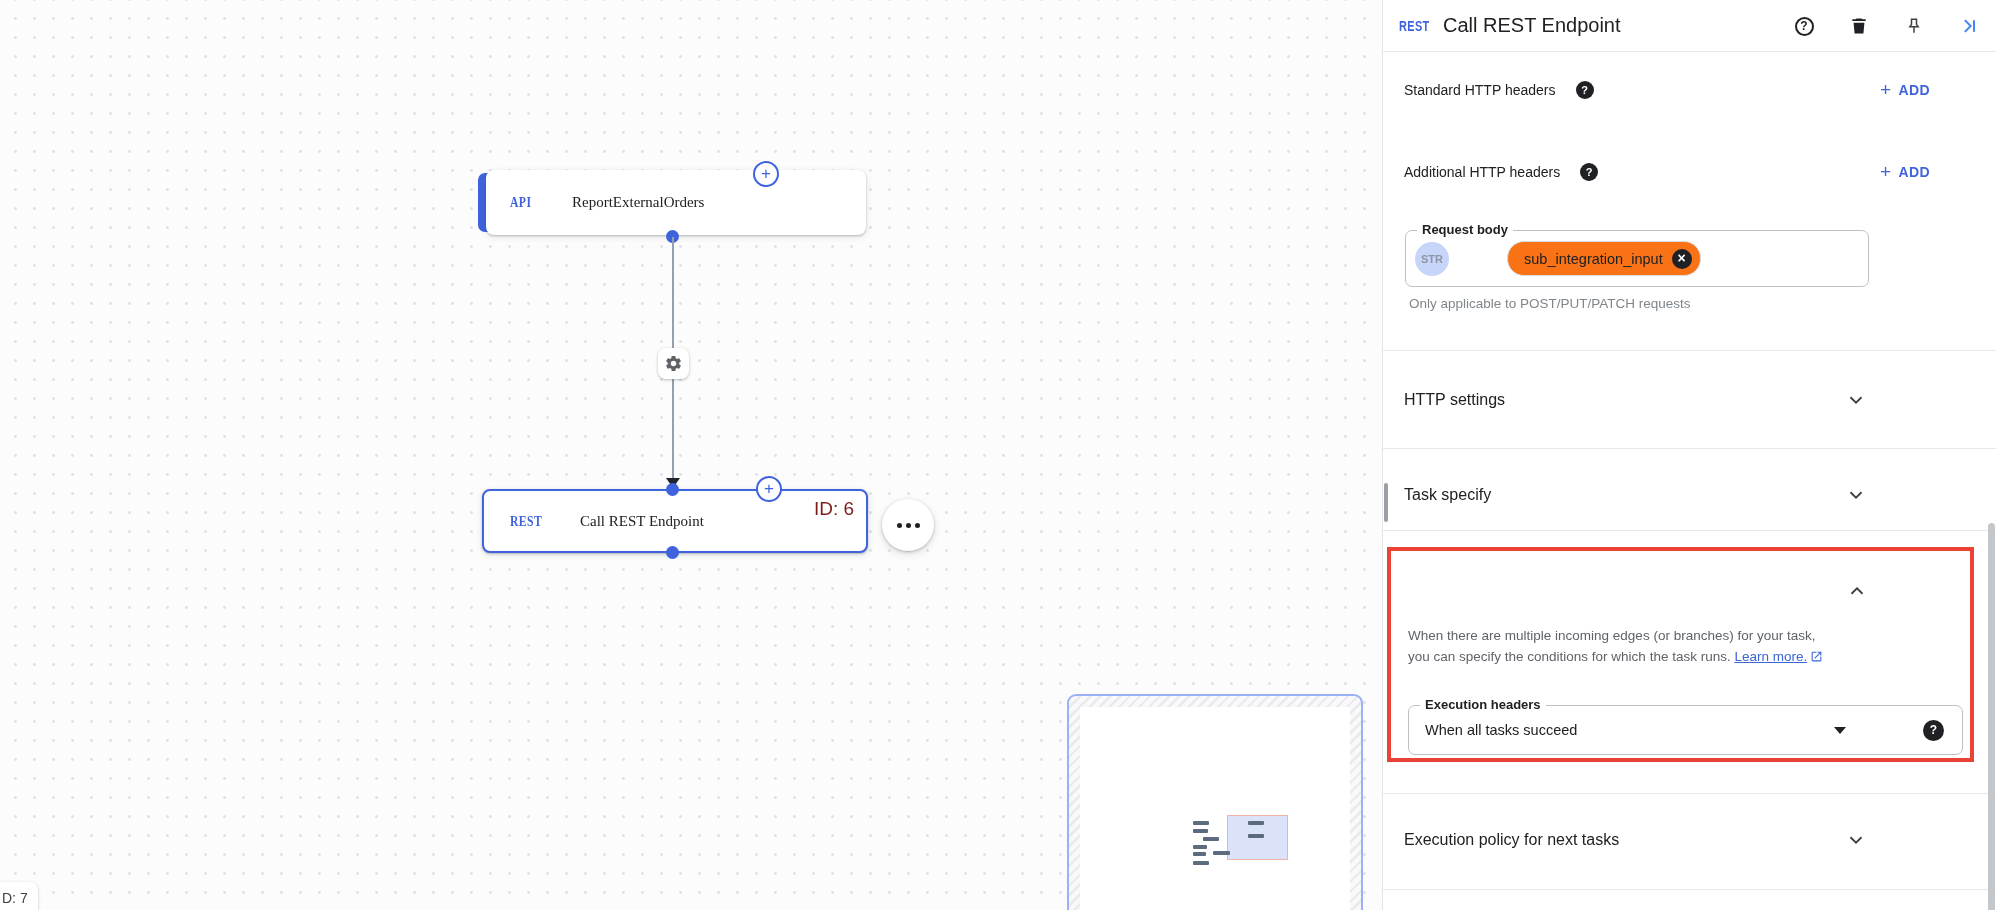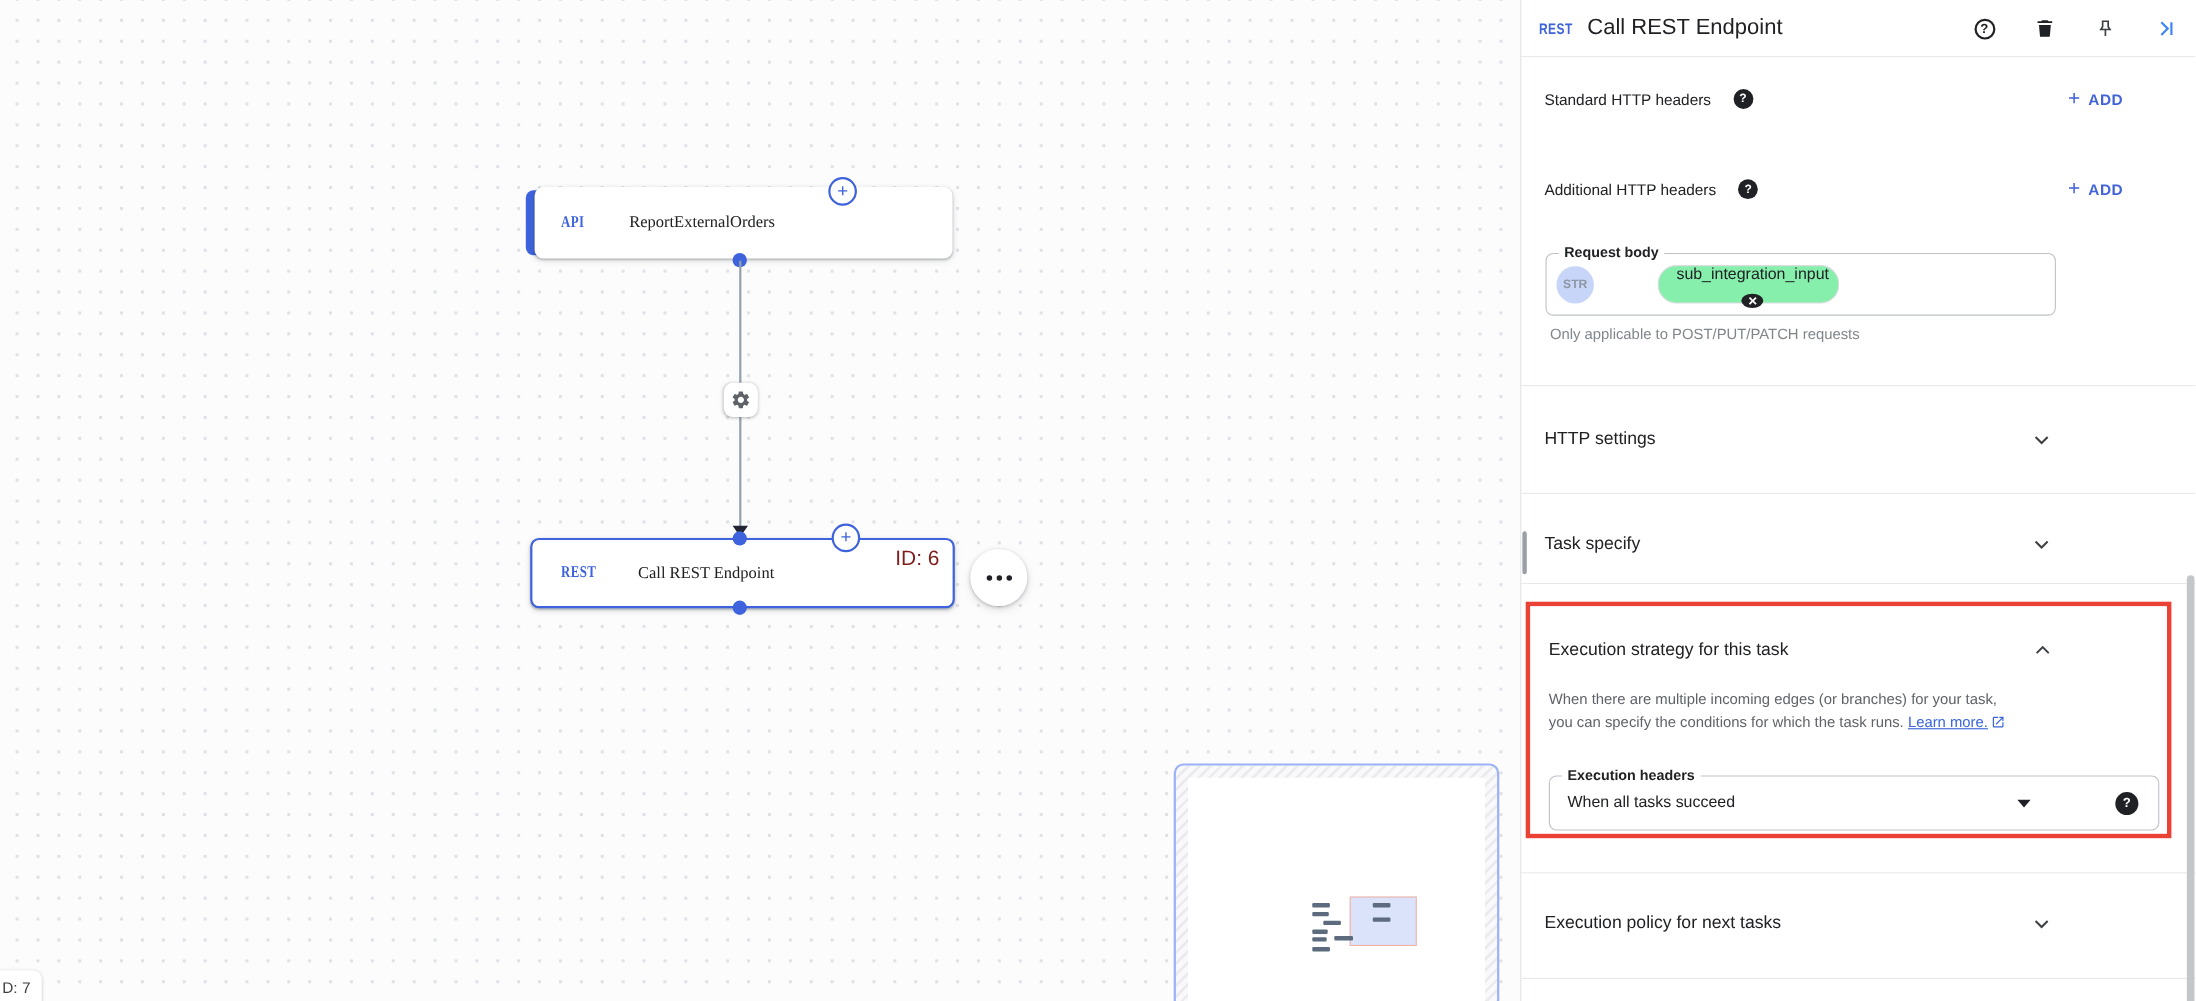--- a/index.html
+++ b/index.html
@@ -73,21 +73,21 @@
   .add-btn .plus-glyph{font-size:19px;font-weight:500;line-height:1;margin-top:-2px;}
   .add-btn .plus-glyph::before{content:"+";}
 
   .field-box{border:1px solid #bdc1c6;border-radius:7px;box-sizing:border-box;background:#fff;gap:48px;}
   .field-label{position:absolute;top:-9px;left:11px;background:#fff;padding:0 5px;
     font-size:13px;font-weight:700;color:#202124;}
   .rb-box{left:22px;top:230px;width:464px;height:57px;display:flex;align-items:center;padding-left:9px;}
   .type-badge{width:34px;height:34px;border-radius:50%;background:#c7d5f8;color:#8d96a3;
     display:flex;align-items:center;justify-content:center;font-size:11px;font-weight:700;flex:0 0 34px;}
   .chip{margin-left:10px;height:33px;border:1px solid #dadce0;border-radius:17px;display:flex;align-items:center;
-    padding:0 8px 0 16px;gap:9px;background:#86efac;flex-direction:column;}
+    padding:0 8px 0 16px;gap:9px;background:#f97316;}
   .chip .chip-text{font-size:14.5px;color:#202124;}
   .chip-close{width:20px;height:20px;border-radius:50%;background:#202124;color:#fff;
     display:flex;align-items:center;justify-content:center;font-size:14px;font-weight:700;line-height:1;}
   .chip-close::before{content:"×";margin-top:-1px;}
   .helper-text{left:26px;top:296px;font-size:13.5px;color:#80868b;}
 
   .divider{left:0;right:0;height:1px;background:#e7e8ea;}
   .section-row{left:0;right:0;height:50px;display:flex;align-items:center;padding-left:21px;box-sizing:border-box;}
   .section-title{font-size:16px;font-weight:500;color:#202124;}
   .chev{position:absolute;right:129px;width:22px;height:22px;display:flex;align-items:center;justify-content:center;}
@@ -244,23 +244,20 @@
         <svg width="22" height="22" viewBox="0 0 24 24" fill="none" stroke="#3c4043" stroke-width="2">
             <path d="M6 9l6 6 6-6"></path>
           </svg>
       </span>
     </div>
     <div class="p-abs left-scroll-nub"></div>
 
     <div class="p-abs divider" style="top:530px;"></div>
 
     <div class="p-abs red-box">
-      <div class="p-abs es-title-row">
-        <span class="section-title">Execution strategy for this task</span>
-      </div>
       <span class="p-abs es-chev">
         <svg width="22" height="22" viewBox="0 0 24 24" fill="none" stroke="#3c4043" stroke-width="2">
             <path d="M6 15l6-6 6 6"></path>
           </svg>
       </span>
       <div class="p-abs es-desc">
         <span>When there are multiple incoming edges (or branches) for your task,</span><br>
         <span>you can specify the conditions for which the task runs.</span>
         <a href="#">Learn more.</a><span class="ext-link-icon"><svg width="13" height="13" viewBox="0 0 24 24">
               <path fill="#3a64d8" d="M19 19H5V5h7V3H5a2 2 0 0 0-2 2v14a2 2 0 0 0 2 2h14c1.1 0 2-.9 2-2v-7h-2v7zM14 3v2h3.59l-9.83 9.83 1.41 1.41L19 6.41V10h2V3h-7z"></path>

